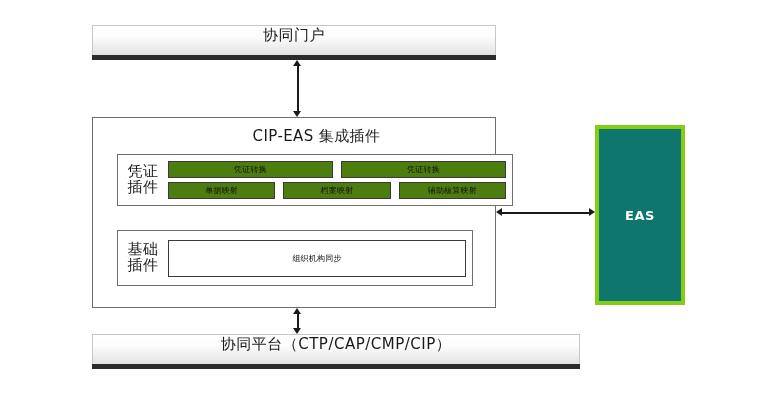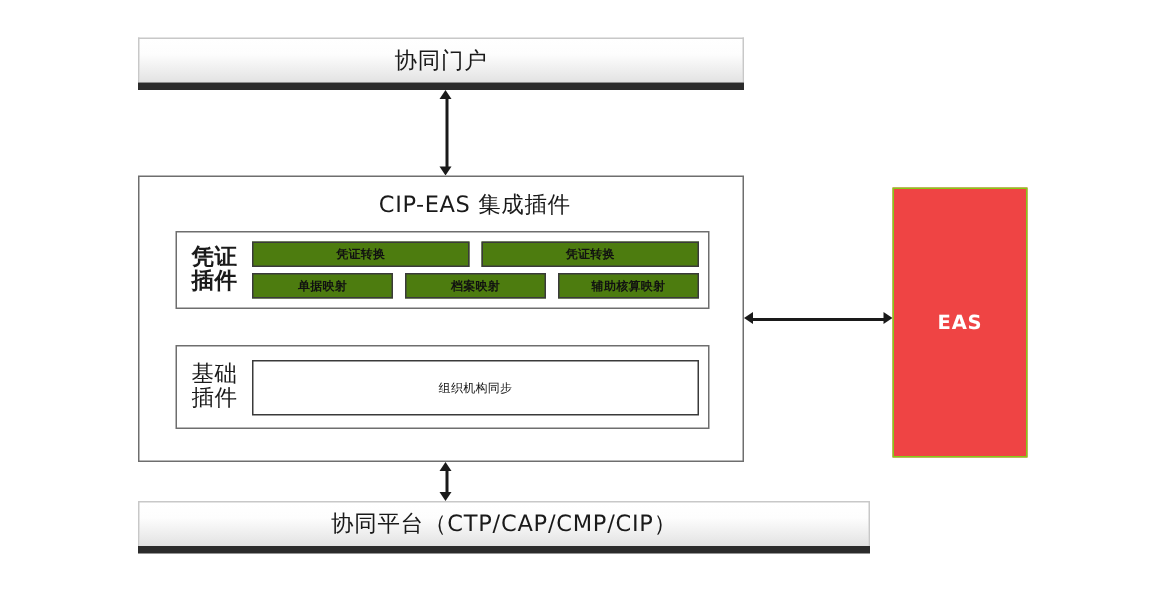--- a/index.html
+++ b/index.html
@@ -22,21 +22,21 @@
   }
 
   
   .gbar {
     position: absolute;
     box-sizing: border-box;
     background: linear-gradient(to bottom, #ffffff 0%, #fdfdfd 35%, #eeeeee 72%, #e2e2e2 100%);
     border: 1px solid #c8c8c8;
     border-bottom: none;
     display: flex;
-    align-items: center;
+    align-items: flex-start;
     justify-content: center;
     font-size: 15px;
     color: #1a1a1a;
     letter-spacing: 0.5px;
   }
   .gbar::after {
     content: "";
     position: absolute;
     left: -1px;
     right: -1px;
@@ -76,21 +76,21 @@
 
   
   .group-box {
     position: absolute;
     box-sizing: border-box;
     border: 1px solid #6e6e6e;
     background: #ffffff;
     display: flex;
     align-items: center;
   }
-  #voucher-group { left: 24px; top: 36px; width: 356px; height: 52px; font-weight: bold; }
+  #voucher-group { left: 24px; top: 36px; width: 396px; height: 52px; }
   #basic-group   { left: 24px; top: 112px; width: 356px; height: 56px; }
 
   .group-label {
     width: 50px;
     flex: 0 0 50px;
     text-align: center;
     font-size: 15px;
     line-height: 1.05;
     color: #1a1a1a;
     letter-spacing: 0.4px;
@@ -140,22 +140,22 @@
   }
 
   
   #eas-block {
     position: absolute;
     left: 595px;
     top: 125px;
     width: 90px;
     height: 180px;
     box-sizing: border-box;
-    background: #ef4444;
-    border: 1px solid #84cc16;
+    background: #0f766e;
+    border: 4px solid #84cc16;
     display: flex;
     align-items: center;
     justify-content: center;
     color: #ffffff;
     font-size: 13px;
     font-weight: bold;
     letter-spacing: 0.6px;
   }
 
   

